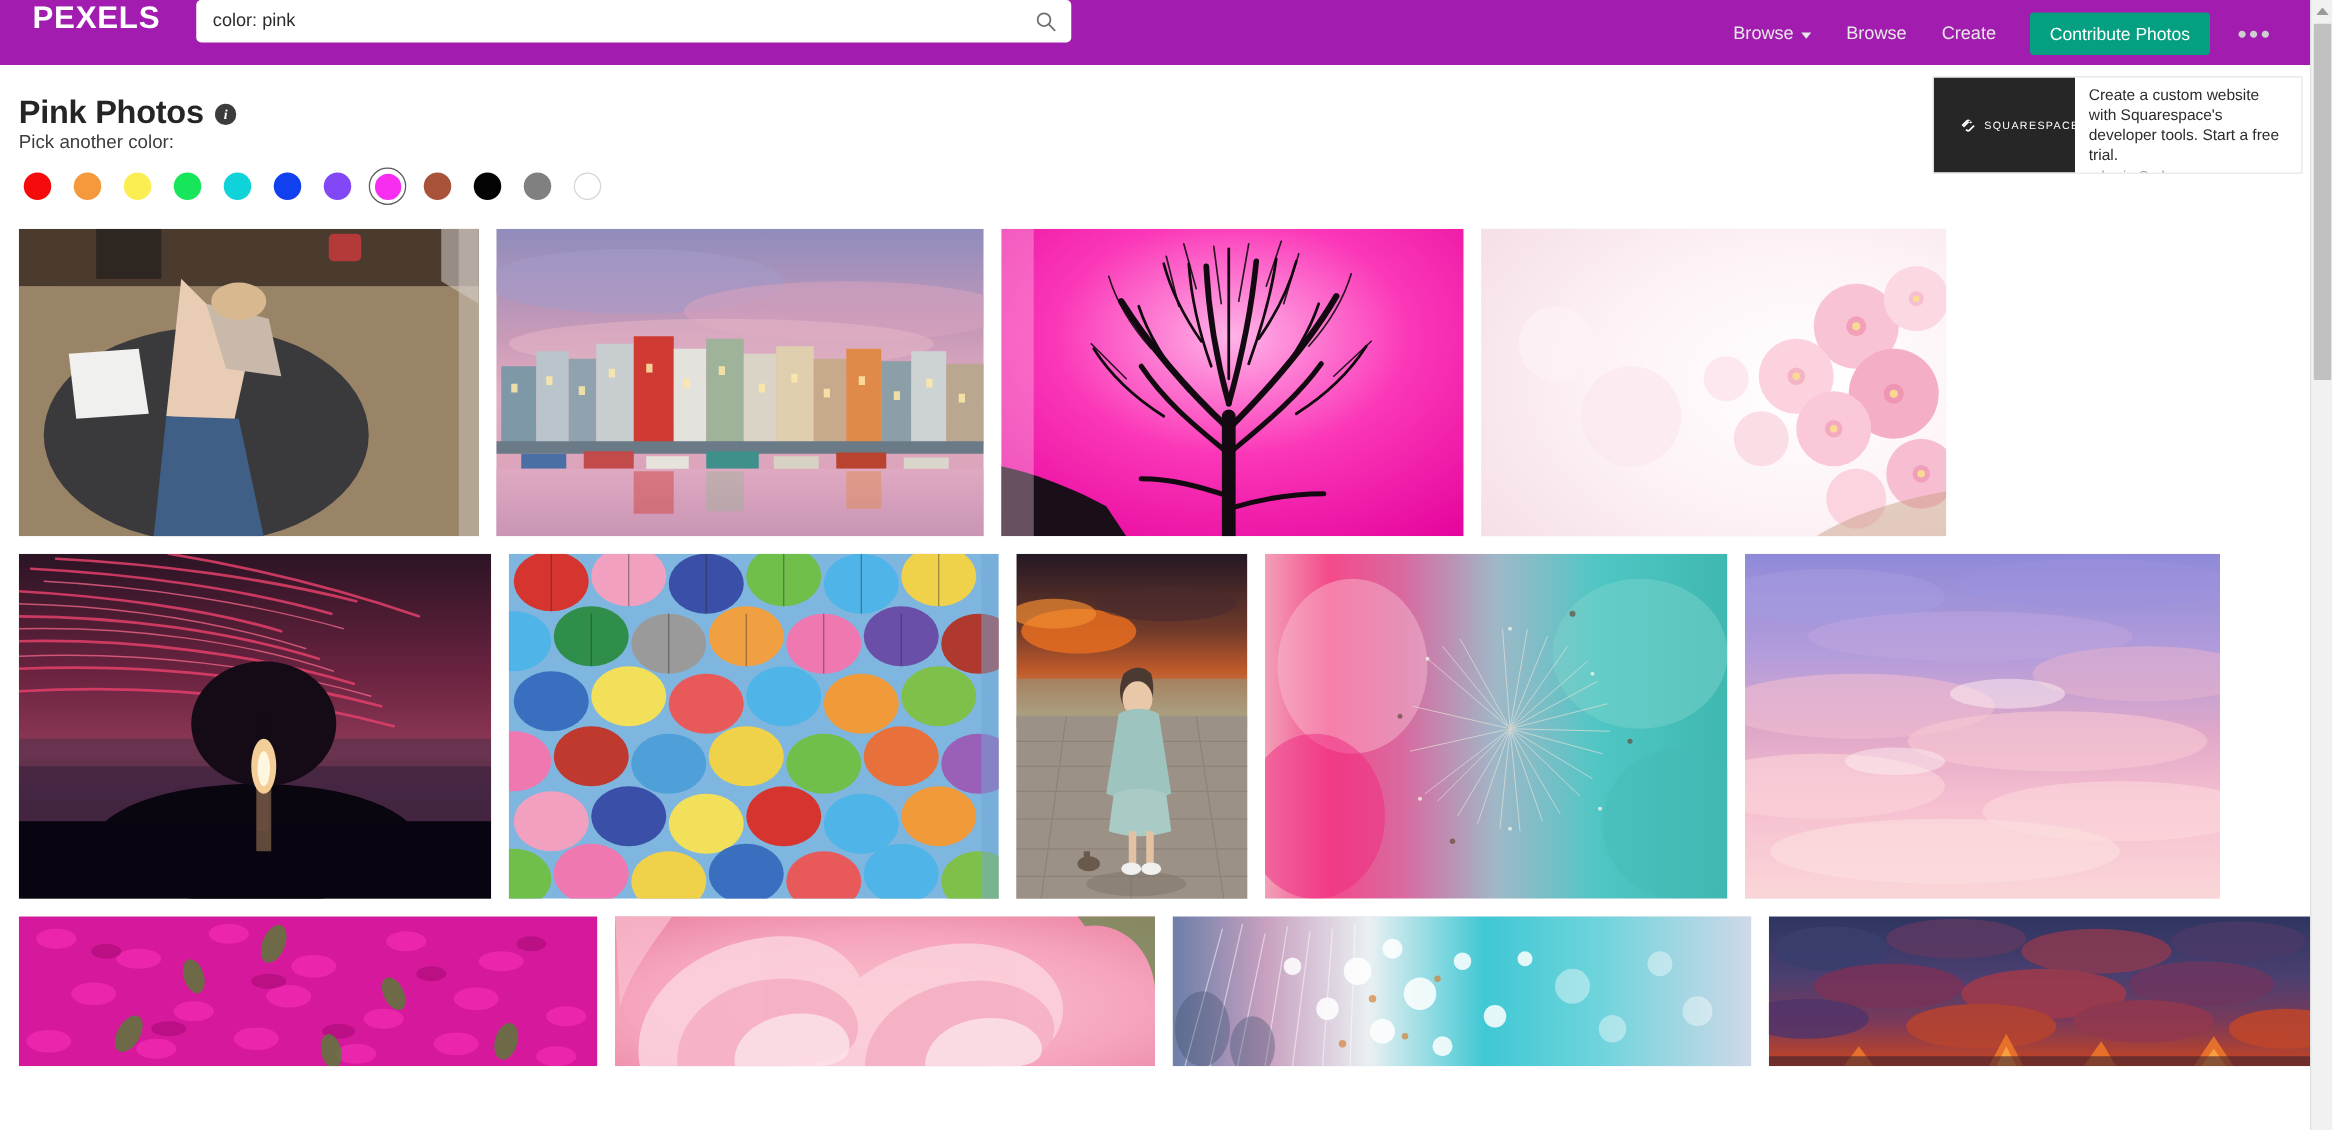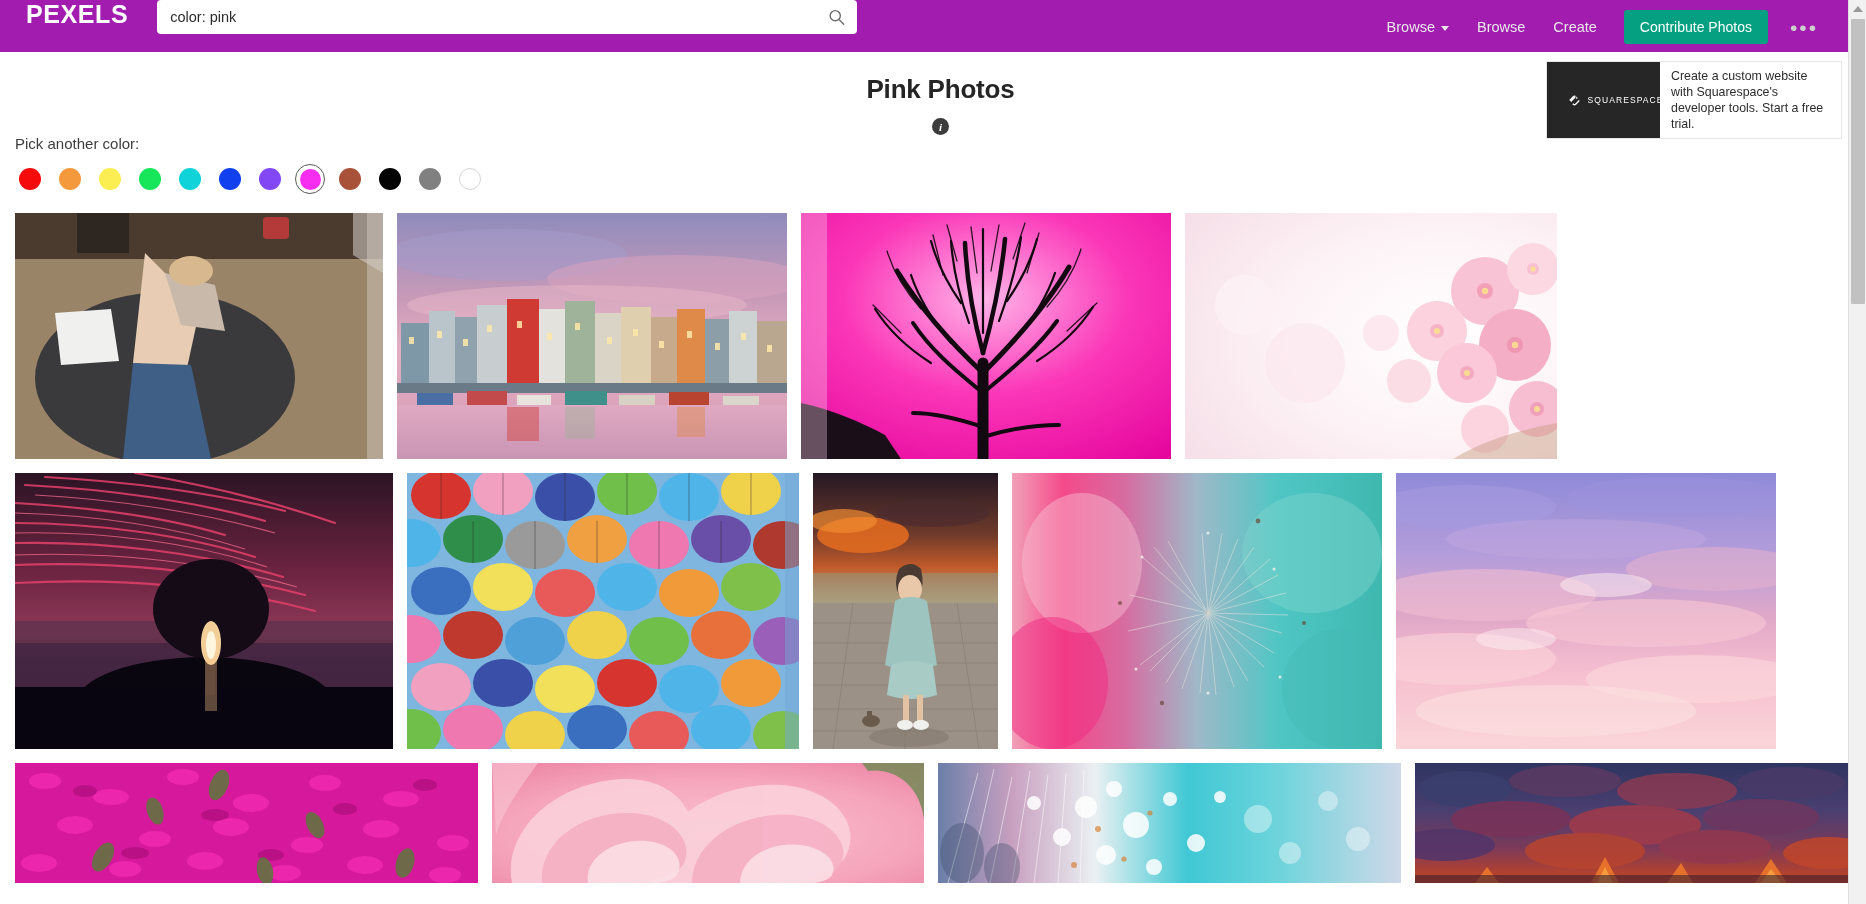--- a/index.html
+++ b/index.html
@@ -131,21 +131,20 @@
   .content {
     position: relative;
     padding: 0 0 0 15px;
   }
 
   .title-row {
     display: flex;
     align-items: center;
     gap: 9px;
     margin-top: 22px;
-    flex-direction: column;
   }
 
   .page-title {
     font-size: 26px;
     font-weight: 700;
     color: #252525;
     letter-spacing: -0.2px;
   }
 
   .info-icon {

